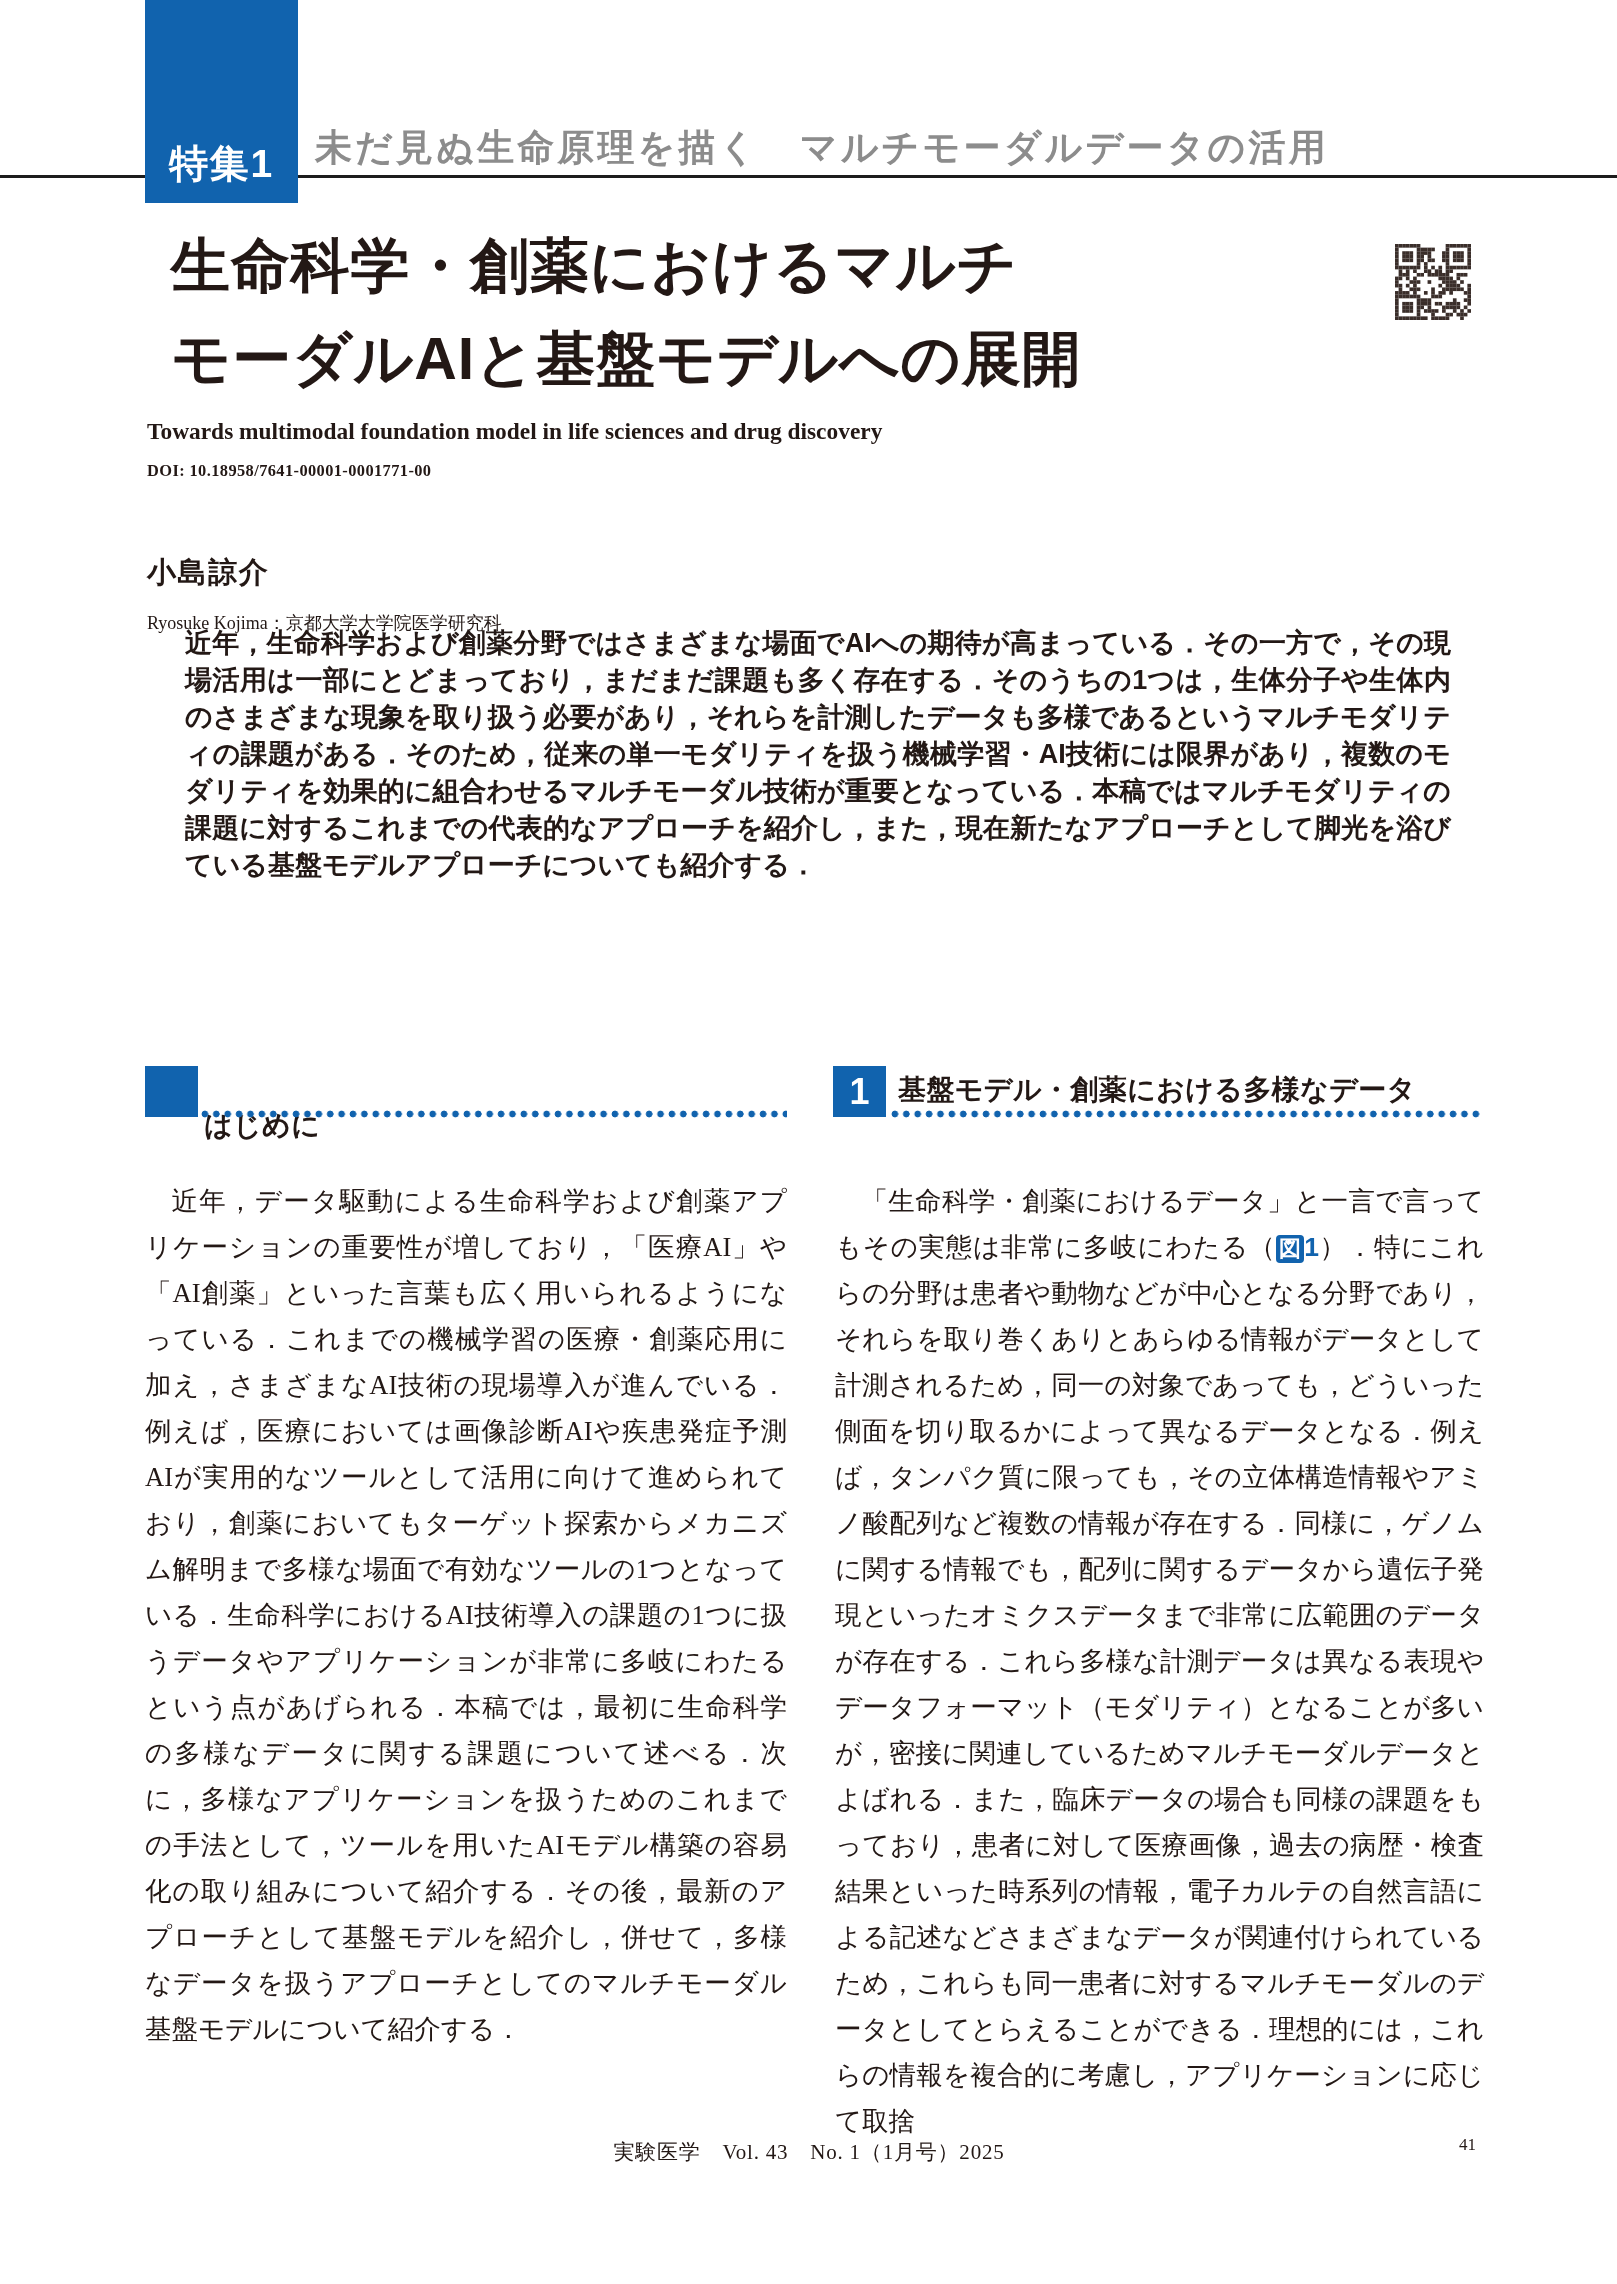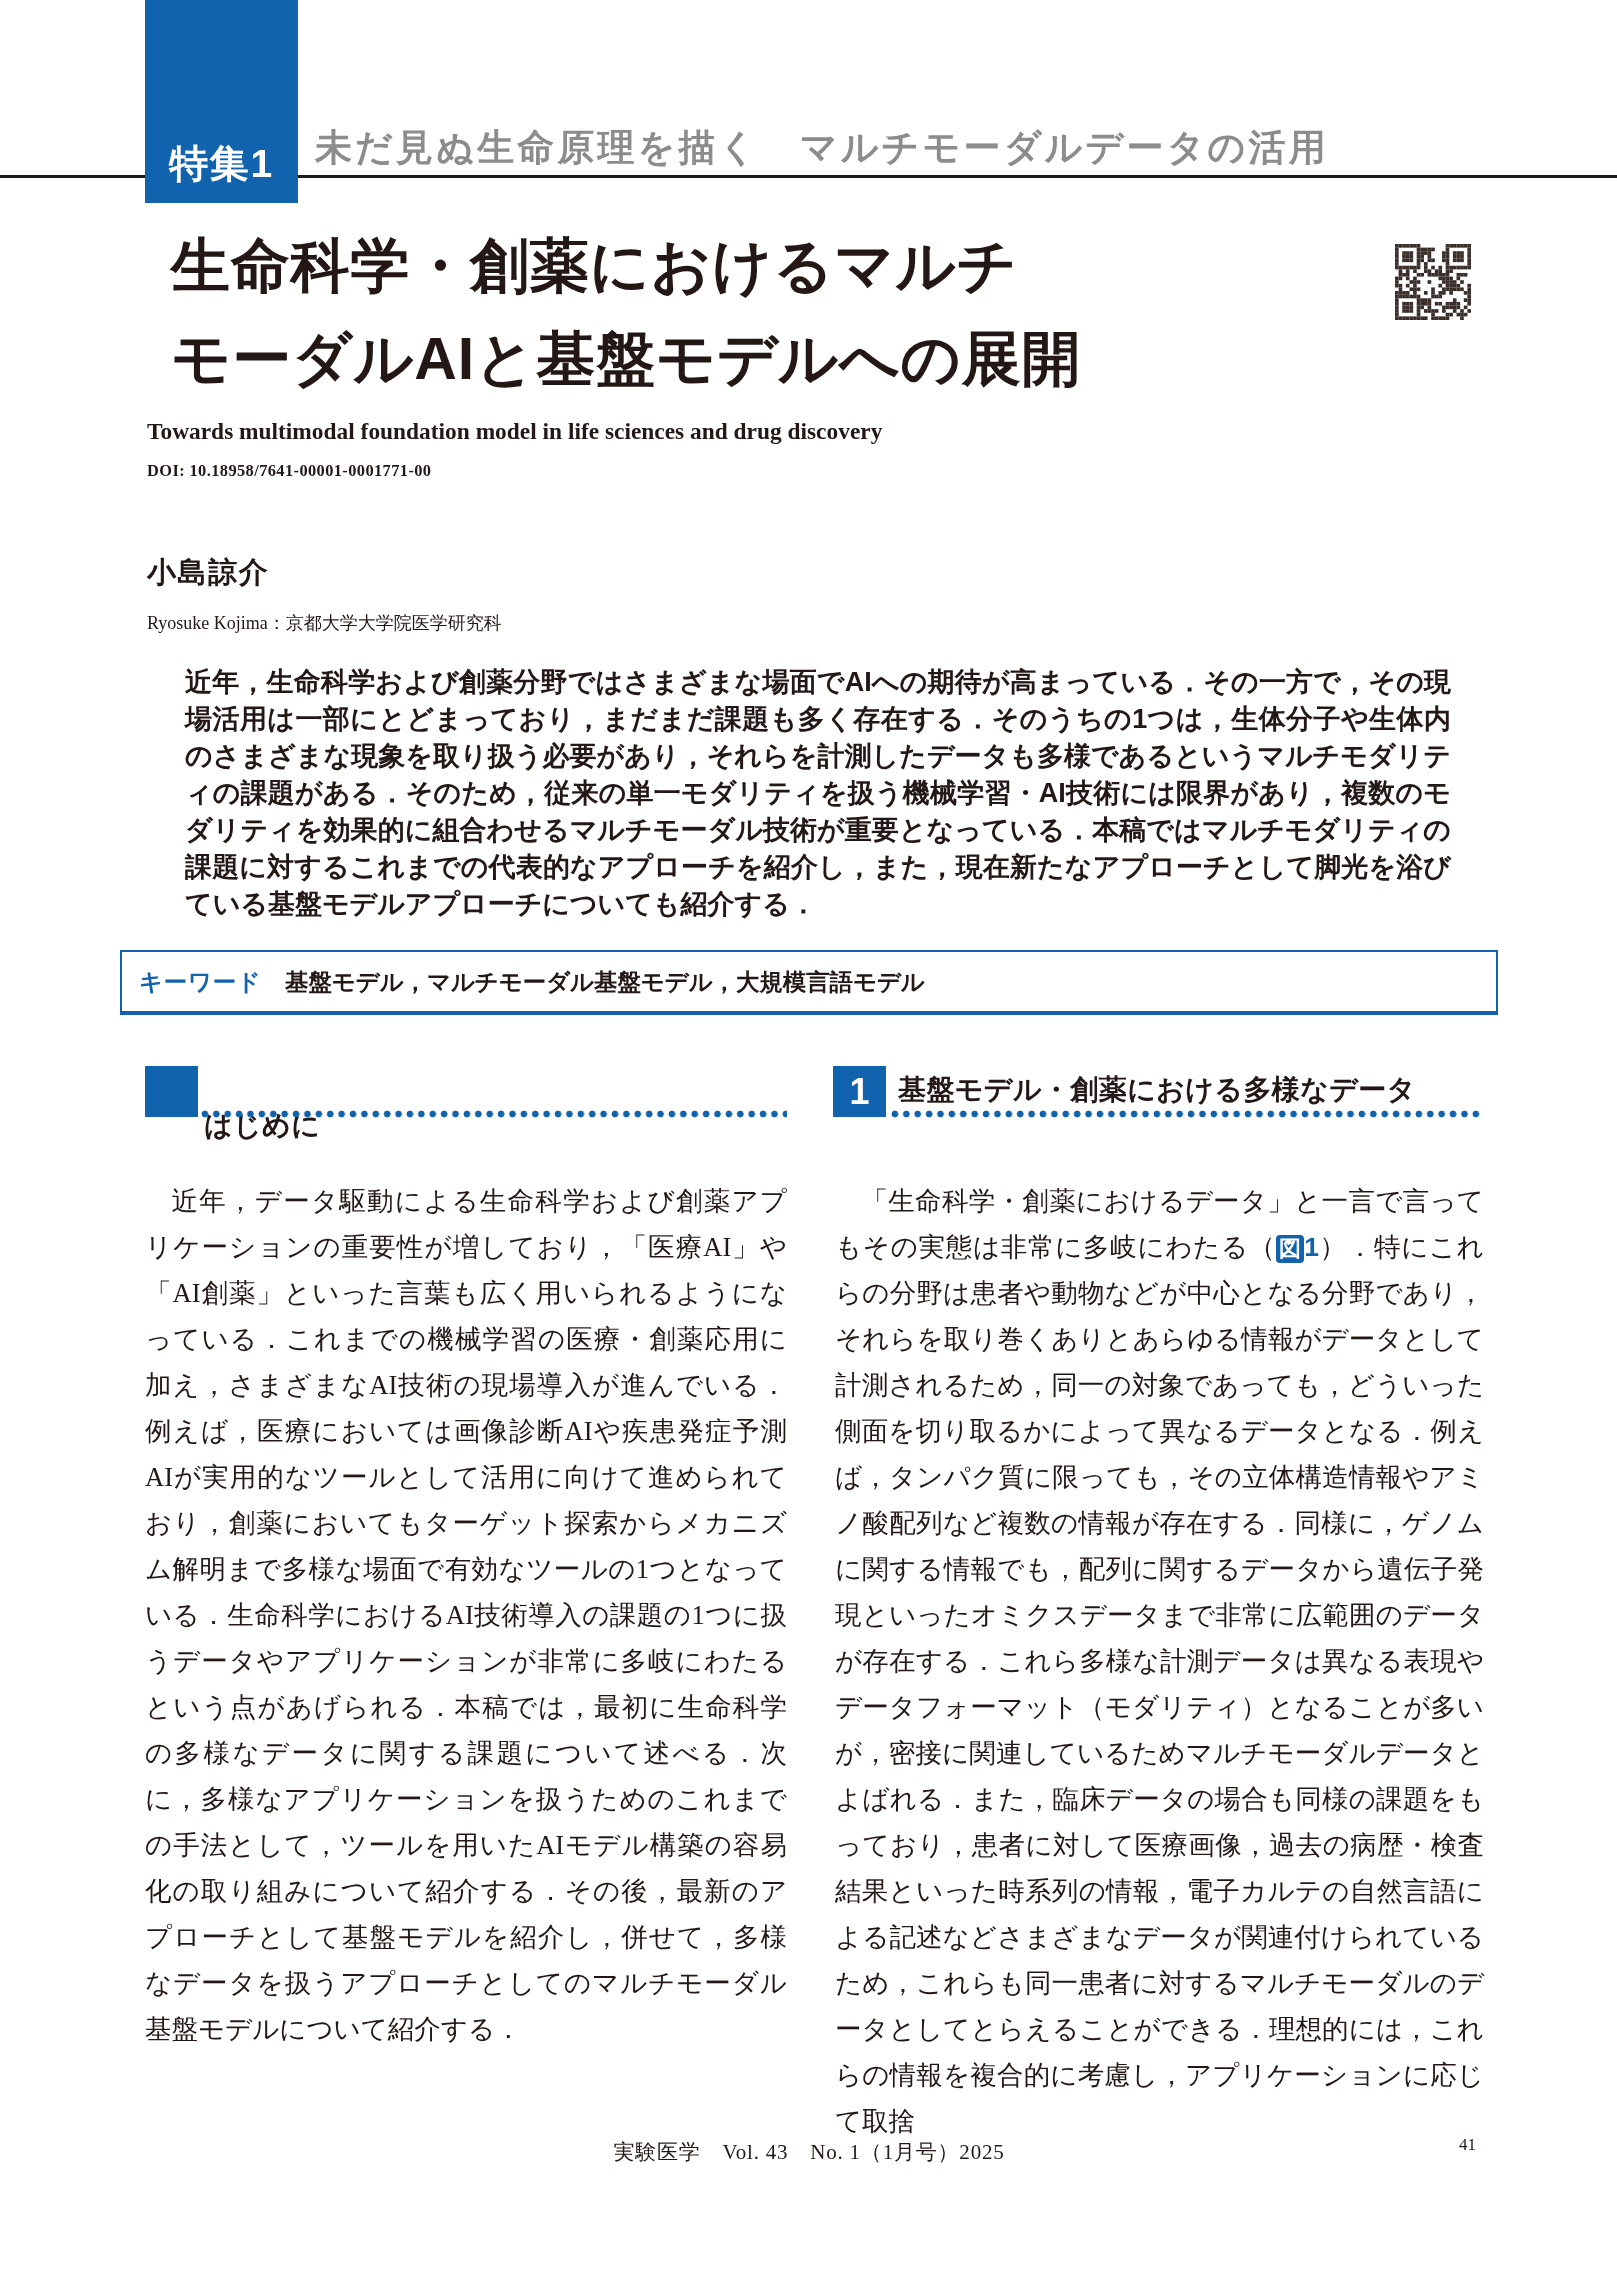--- a/index.html
+++ b/index.html
@@ -25,21 +25,21 @@
     color:var(--header-gray);letter-spacing:3.1px;white-space:nowrap;
   }
   .main-title{position:absolute;left:143px;top:220px;margin:0;font-size:59px;font-weight:900;line-height:93px;letter-spacing:0.8px;color:var(--ink);}
   .main-title .t-line{display:block;white-space:nowrap;margin-left:28px;}
   .qr{position:absolute;left:1395px;top:244px;width:76px;height:76px;}
   .subtitle-en{position:absolute;left:147px;top:418px;font-family:"Liberation Serif",serif;font-size:23.4px;font-weight:700;white-space:nowrap;}
   .doi{position:absolute;left:147px;top:461px;font-family:"Liberation Serif",serif;font-size:16.4px;font-weight:700;letter-spacing:0.4px;white-space:nowrap;}
   .author-name{position:absolute;left:147px;top:553px;font-size:29px;font-weight:800;letter-spacing:1.6px;}
   .author-affil{position:absolute;left:147px;top:611px;font-family:"Liberation Serif",serif;font-size:18px;}
   .abstract{
-    position:absolute;left:185px;top:664px;width:1266px;margin:0;
+    position:absolute;left:185px;top:625px;width:1266px;margin:0;
     font-size:27px;line-height:37px;font-weight:600;
     text-align:justify;text-justify:inter-ideograph;text-align-last:left;
   }
   .keywords{
     position:absolute;left:120px;top:950px;width:1378px;height:65px;box-sizing:border-box;
     border:2.3px solid var(--accent);border-bottom-width:4.7px;
     display:flex;align-items:center;padding-left:17px;
   }
   .kw-label{color:var(--accent);font-weight:800;font-size:23.4px;letter-spacing:0.8px;white-space:nowrap;}
   .kw-items{margin-left:23.4px;font-weight:800;font-size:23.4px;white-space:nowrap;}
@@ -342,24 +342,20 @@
       </svg></div>
 
   <div class="subtitle-en">Towards multimodal foundation model in life sciences and drug discovery</div>
   <div class="doi">DOI: 10.18958/7641-00001-0001771-00</div>
 
   <div class="author-name">小島諒介</div>
   <div class="author-affil">Ryosuke Kojima：京都大学大学院医学研究科</div>
 
   <p class="abstract">近年，生命科学および創薬分野ではさまざまな場面でAIへの期待が高まっている．その一方で，その現場活用は一部にとどまっており，まだまだ課題も多く存在する．そのうちの1つは，生体分子や生体内のさまざまな現象を取り扱う必要があり，それらを計測したデータも多様であるというマルチモダリティの課題がある．そのため，従来の単一モダリティを扱う機械学習・AI技術には限界があり，複数のモダリティを効果的に組合わせるマルチモーダル技術が重要となっている．本稿ではマルチモダリティの課題に対するこれまでの代表的なアプローチを紹介し，また，現在新たなアプローチとして脚光を浴びている基盤モデルアプローチについても紹介する．</p>
 
-  <div class="keywords">
-    <span class="kw-label">キーワード</span>
-    <span class="kw-items">基盤モデル，マルチモーダル基盤モデル，大規模言語モデル</span>
-  </div>
 
   <div class="sq sq-left"></div>
   <h2 class="sec-title sec-title-left">はじめに</h2>
   <div class="dots dots-left"></div>
   <p class="col col-left">近年，データ駆動による生命科学および創薬アプリケーションの重要性が増しており，「医療AI」や「AI創薬」といった言葉も広く用いられるようになっている．これまでの機械学習の医療・創薬応用に加え，さまざまなAI技術の現場導入が進んでいる．例えば，医療においては画像診断AIや疾患発症予測AIが実用的なツールとして活用に向けて進められており，創薬においてもターゲット探索からメカニズム解明まで多様な場面で有効なツールの1つとなっている．生命科学におけるAI技術導入の課題の1つに扱うデータやアプリケーションが非常に多岐にわたるという点があげられる．本稿では，最初に生命科学の多様なデータに関する課題について述べる．次に，多様なアプリケーションを扱うためのこれまでの手法として，ツールを用いたAIモデル構築の容易化の取り組みについて紹介する．その後，最新のアプローチとして基盤モデルを紹介し，併せて，多様なデータを扱うアプローチとしてのマルチモーダル基盤モデルについて紹介する．</p>
 
   <div class="sq sq-right">
     <span>1</span>
   </div>
   <h2 class="sec-title sec-title-right">基盤モデル・創薬における多様なデータ</h2>

